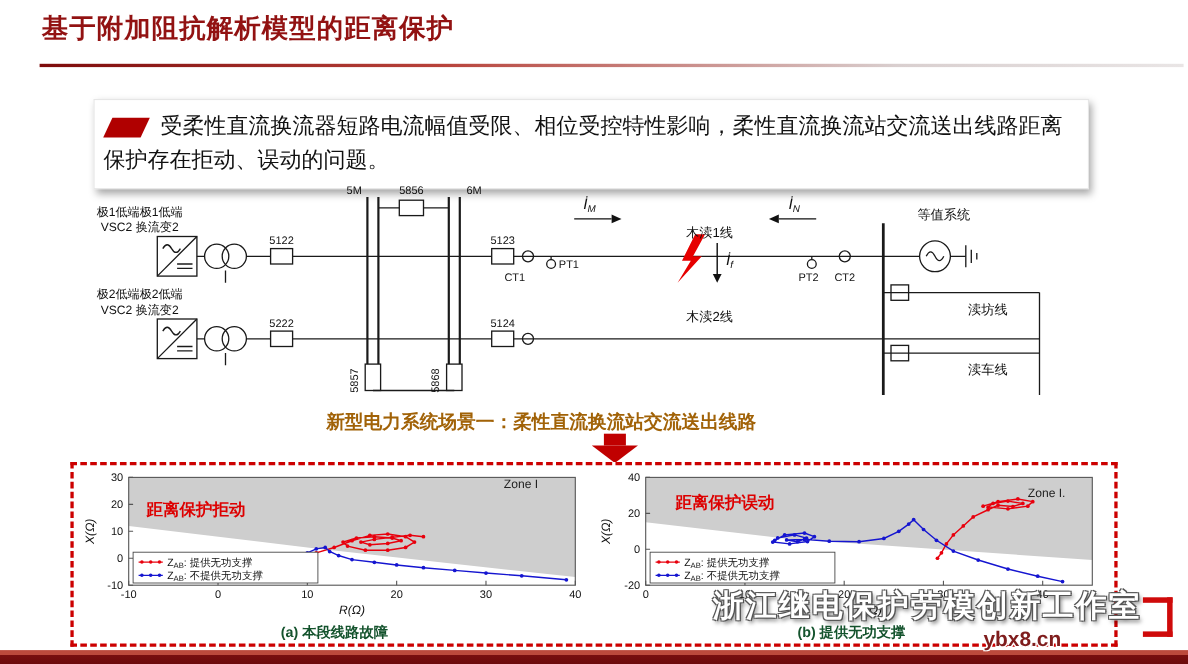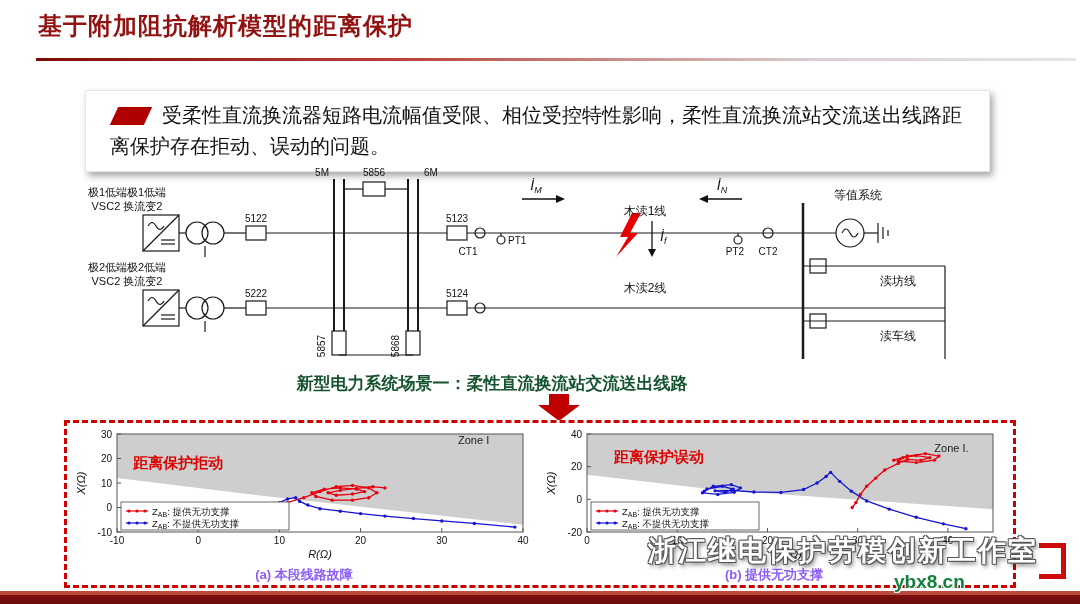--- a/index.html
+++ b/index.html
@@ -4,39 +4,39 @@
 <style>
   html,body{margin:0;padding:0;background:#888;}
   .page{position:relative;width:1080px;height:604px;background:#fff;overflow:hidden;
         font-family:"Liberation Sans","DejaVu Sans",sans-serif;}
   .title{position:absolute;left:38px;top:10px;margin:0;font-size:24px;font-weight:bold;
          color:#921212;letter-spacing:1px;}
   .title-rule{position:absolute;left:36px;top:58px;width:1040px;height:3px;
          background:linear-gradient(to right,#7d0b0b 0%,#b8423a 35%,#d9cfcf 75%,#e9e5e5 100%);}
   .statement-card{position:absolute;left:85px;top:90px;width:905px;box-sizing:border-box;
          background:#fff;border:1px solid #e6e6e6;box-shadow:3px 4px 7px rgba(0,0,0,.35);
-         padding:9px 12px 9px 24px;}
+         padding:9px 12px 9px 8px;}
   .bullet{float:left;width:34px;height:18px;background:#b00000;transform:skewX(-25deg);
          margin:7px 14px 0 4px;}
   .statement-card p{margin:0;font-size:20px;line-height:31px;color:#111;}
   .diagram{position:absolute;left:0;top:163px;}
   .diagram text{font-family:"Liberation Sans","DejaVu Sans",sans-serif;}
   .diagram-caption{position:absolute;left:0;top:372px;width:984px;text-align:center;
-         font-size:17px;font-weight:bold;color:#14532d;}
+         font-size:17px;font-weight:bold;color:#a16207;}
   .down-arrow{position:absolute;left:533px;top:394px;}
   .result-box{position:absolute;left:64px;top:420px;width:952px;height:168px;box-sizing:border-box;
          border:3px dashed #cc0000;background:#fff;display:flex;padding:3px 0 0 2px;}
   .chart-block{width:470px;text-align:center;}
   .chart-block svg{display:block;margin:0 auto;}
   .chart-block svg text{font-family:"Liberation Sans","DejaVu Sans",sans-serif;}
-  .chart-caption{font-size:13px;font-weight:600;color:#8b5cf6;margin-top:0;}
+  .chart-caption{font-size:13px;font-weight:600;color:#14532d;margin-top:0;}
   .watermark{position:absolute;left:648px;top:532px;width:400px;z-index:6;pointer-events:none;}
   .wm1{font-size:28px;font-weight:bold;color:#fff;letter-spacing:2px;
        text-shadow:-1px -1px 0 #555,1px -1px 0 #555,-1px 1px 0 #555,1px 1px 0 #555,2px 3px 4px rgba(0,0,0,.55);}
-  .wm2{font-size:19px;font-weight:bold;color:#15803d;margin:1px 0 4px 246px;
+  .wm2{font-size:19px;font-weight:bold;color:#7f1d1d;margin:1px 0 4px 246px;
        text-shadow:-1px -1px 0 #fff,1px -1px 0 #fff,-1px 1px 0 #fff,1px 1px 0 #fff;}
   .corner-logo{position:absolute;right:14px;top:543px;width:22px;height:26px;
        border:5px solid #cf0a0a;border-left:none;z-index:7;}
   .bottom-bar{position:absolute;left:0;bottom:0;width:1080px;height:13px;
        background:linear-gradient(to bottom,#bc4a3c 0,#bc4a3c 4px,#7a0f0f 4px,#6b0b0b 100%);}
 </style>
 </head>
 <body>
 
 <div class="page">

